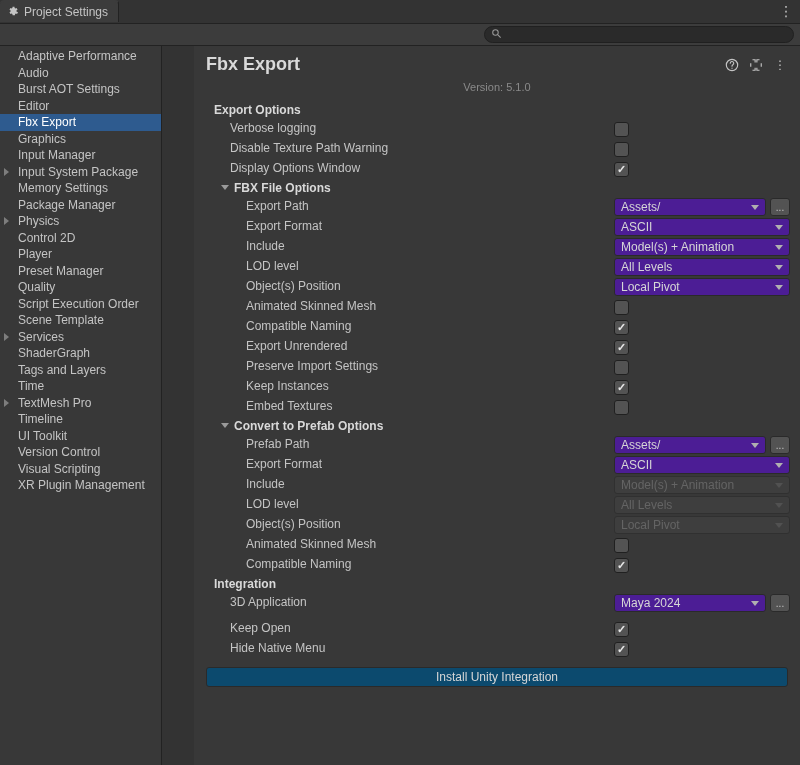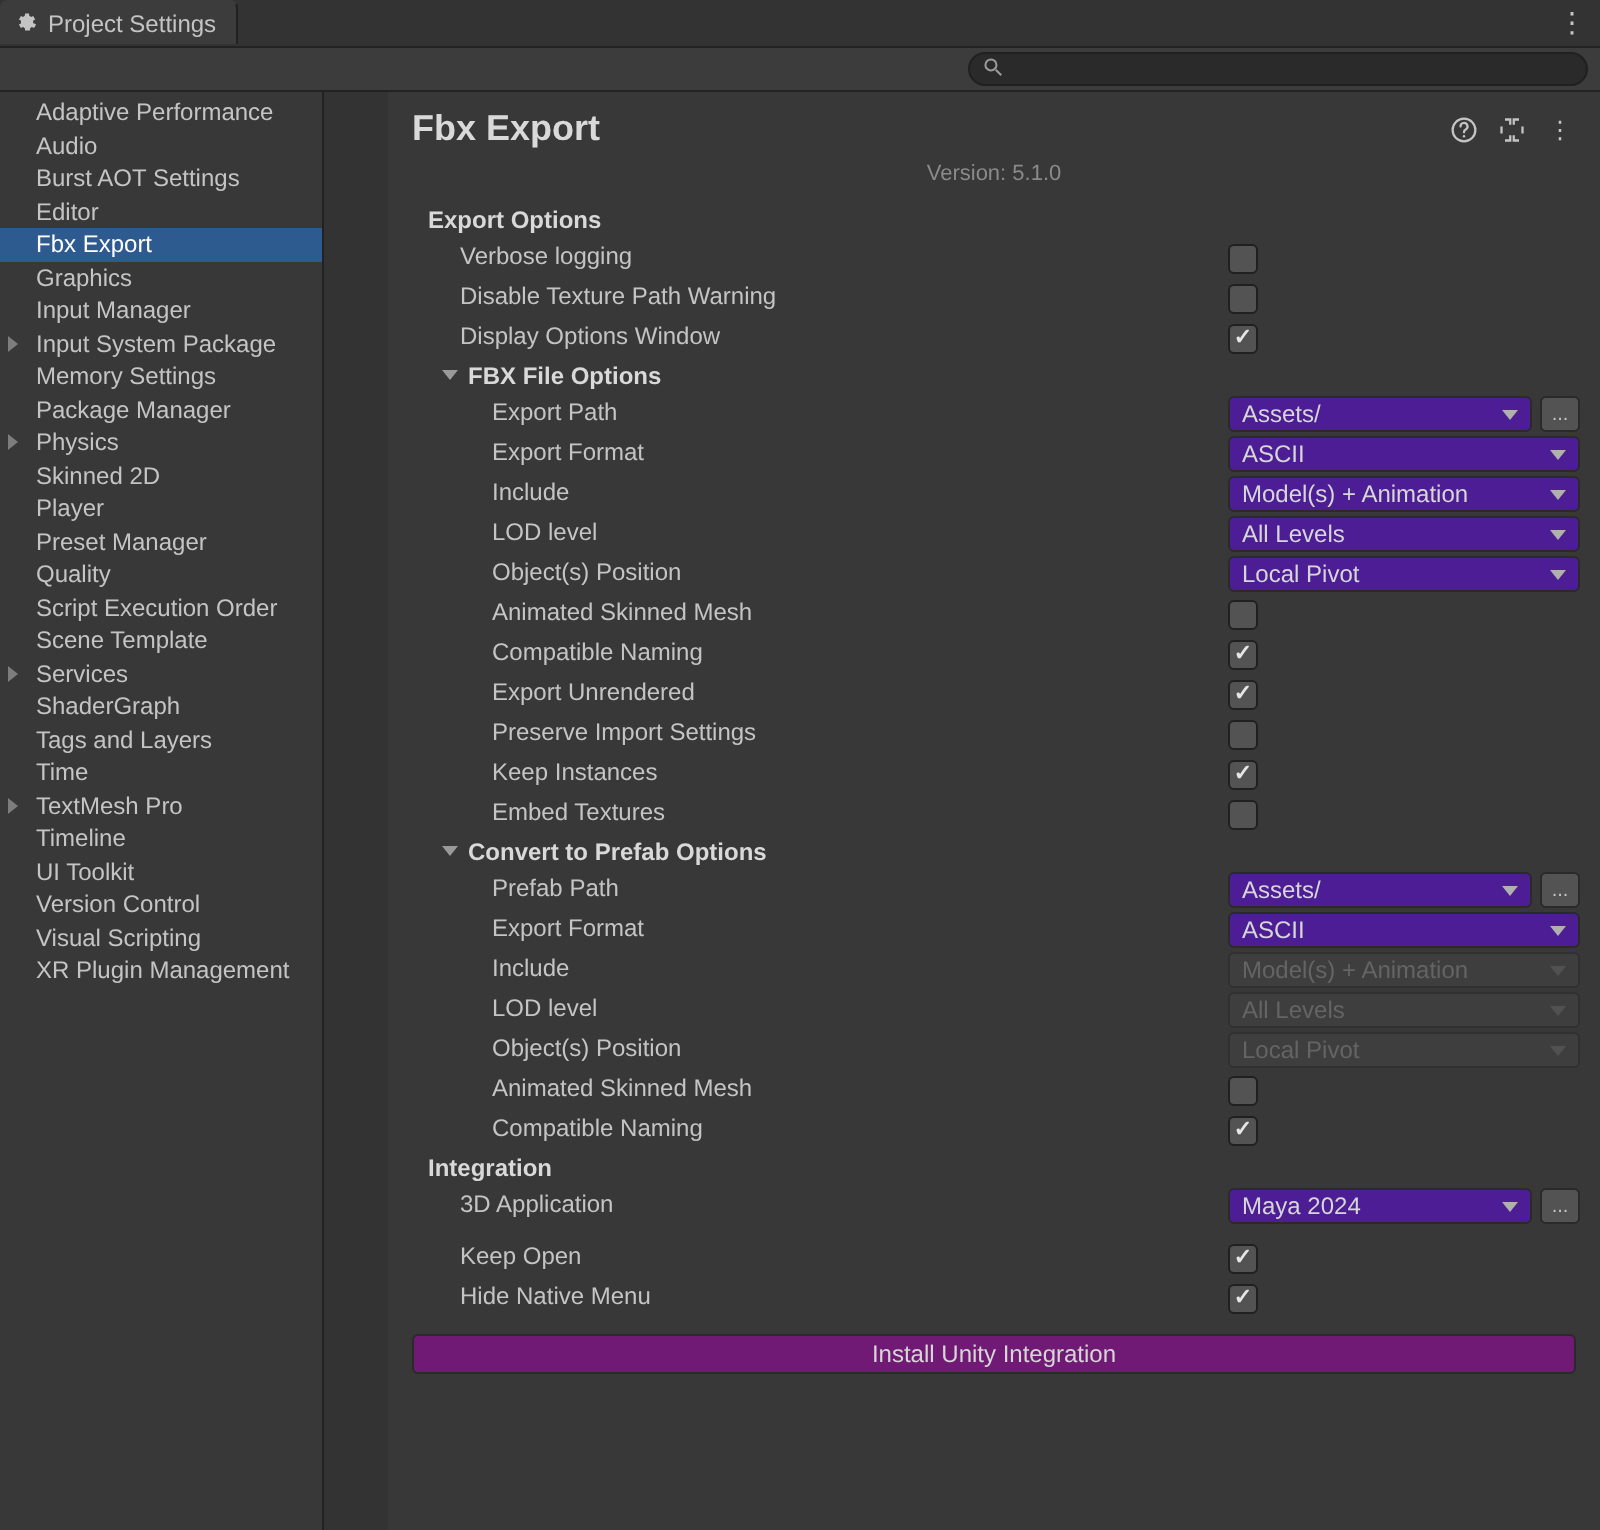--- a/index.html
+++ b/index.html
@@ -225,21 +225,21 @@
     border-radius:3px;
     margin-left:4px;
     display:flex;align-items:center;justify-content:center;
     cursor:pointer;
     color:#c4c4c4;
     font-size:10px;
     letter-spacing: 0;
   }
   .wide-button {
     margin: 8px 12px 12px 12px;
-    background:#701a75;
+    background:#0c4a6e;
     border:1px solid #2a2a2a;
     border-radius:3px;
     height:20px;
     display:flex;align-items:center;justify-content:center;
     cursor:pointer;
     color:#d6d6d6;
     font-size:12px;
   }
   .main-inner { padding: 0 0 0 0; }
 </style>
@@ -303,21 +303,21 @@
           <span>Memory Settings</span>
         </div>
         <div class="sidebar-item">
           <span>Package Manager</span>
         </div>
         <div class="sidebar-item">
           <span class="expand-arrow"></span>
           <span>Physics</span>
         </div>
         <div class="sidebar-item">
-          <span>Skinned 2D</span>
+          <span>Control 2D</span>
         </div>
         <div class="sidebar-item">
           <span>Player</span>
         </div>
         <div class="sidebar-item">
           <span>Preset Manager</span>
         </div>
         <div class="sidebar-item">
           <span>Quality</span>
         </div>

